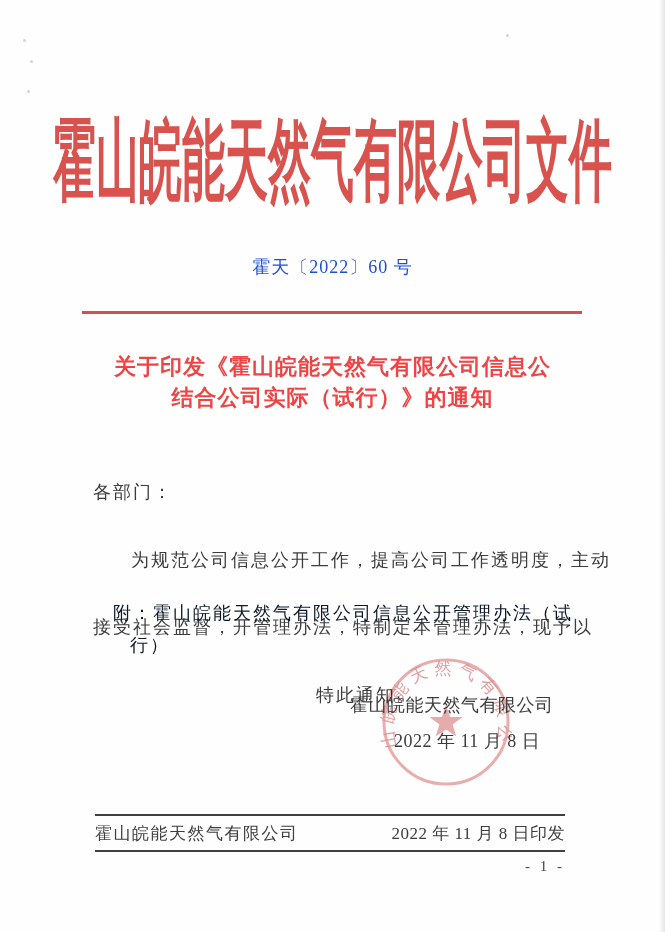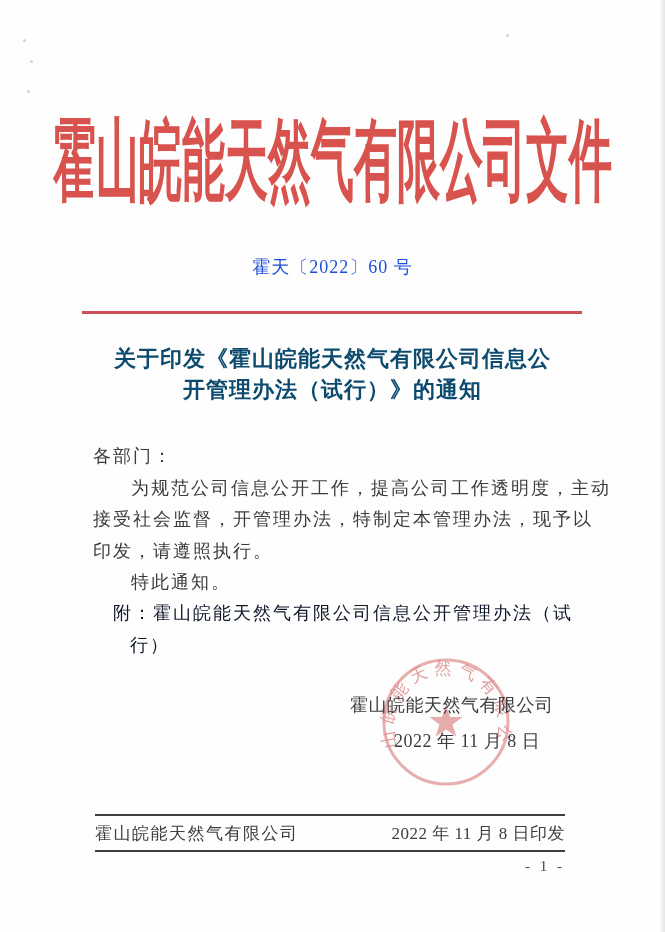--- a/index.html
+++ b/index.html
@@ -39,31 +39,31 @@
     position: absolute; top: 255px; left: 0; width: 100%;
     text-align: center; font-size: 18px; color: #1d4ed8; letter-spacing: 1px;
   }
   
   .red-rule {
     position: absolute; top: 311px; left: 82px; width: 500px; height: 3px;
     background: #cf5156;
   }
   
   .title {
-    position: absolute; top: 343px; left: 50px; width: 565px;
-    text-align: center; font-size: 22px; font-weight: bold; color: #0c4a6e;
+    position: absolute; top: 351px; left: 50px; width: 565px;
+    text-align: center; font-size: 22px; font-weight: bold; color: #ef4444;
     line-height: 31px; letter-spacing: 1px;
   }
   
   .body-block {
     position: absolute; top: 441px; left: 93px; width: 508px;
     font-size: 18px; line-height: 31.5px; letter-spacing: 2px; color: #3c3c3c;
   }
-  .body-line { white-space: nowrap; }
-  .indent2 { padding-left: 38px; }
+  .body-line { white-space: nowrap; margin-top: 36px; }
+  .indent2 { padding-left: 38px; text-align: center; }
   
   .attachment {
     position: absolute; top: 598px; left: 93px; width: 508px;
     font-size: 18px; line-height: 31.5px; letter-spacing: 2px; color: #0f172a;
   }
   .att-line1 { padding-left: 20px; white-space: nowrap; }
   .att-line2 { padding-left: 37px; white-space: nowrap; }
   
   .sig-company {
     position: absolute; top: 693px; left: 350px;
@@ -110,28 +110,27 @@
   <div class="letterhead">
     <span>霍山皖能天然气有限公司文件</span>
   </div>
 
   <div class="doc-number">霍天〔2022〕60 号</div>
 
   <div class="red-rule"></div>
 
   <div class="title">
     <div>关于印发《霍山皖能天然气有限公司信息公</div>
-    <div>开管理办法（试行）》的通知</div>
+    <div>结合公司实际（试行）》的通知</div>
   </div>
 
   <div class="body-block">
     <div class="body-line">各部门：</div>
     <div class="body-line indent2">为规范公司信息公开工作，提高公司工作透明度，主动</div>
     <div class="body-line">接受社会监督，开管理办法，特制定本管理办法，现予以</div>
-    <div class="body-line">印发，请遵照执行。</div>
     <div class="body-line indent2">特此通知。</div>
   </div>
 
   <div class="attachment">
     <div class="att-line1">附：霍山皖能天然气有限公司信息公开管理办法（试</div>
     <div class="att-line2">行）</div>
   </div>
 
   <svg class="seal" viewBox="0 0 134 134">
     <circle cx="67" cy="67" r="62" fill="none" stroke="#dd8686" stroke-width="3" opacity="0.75"></circle>

